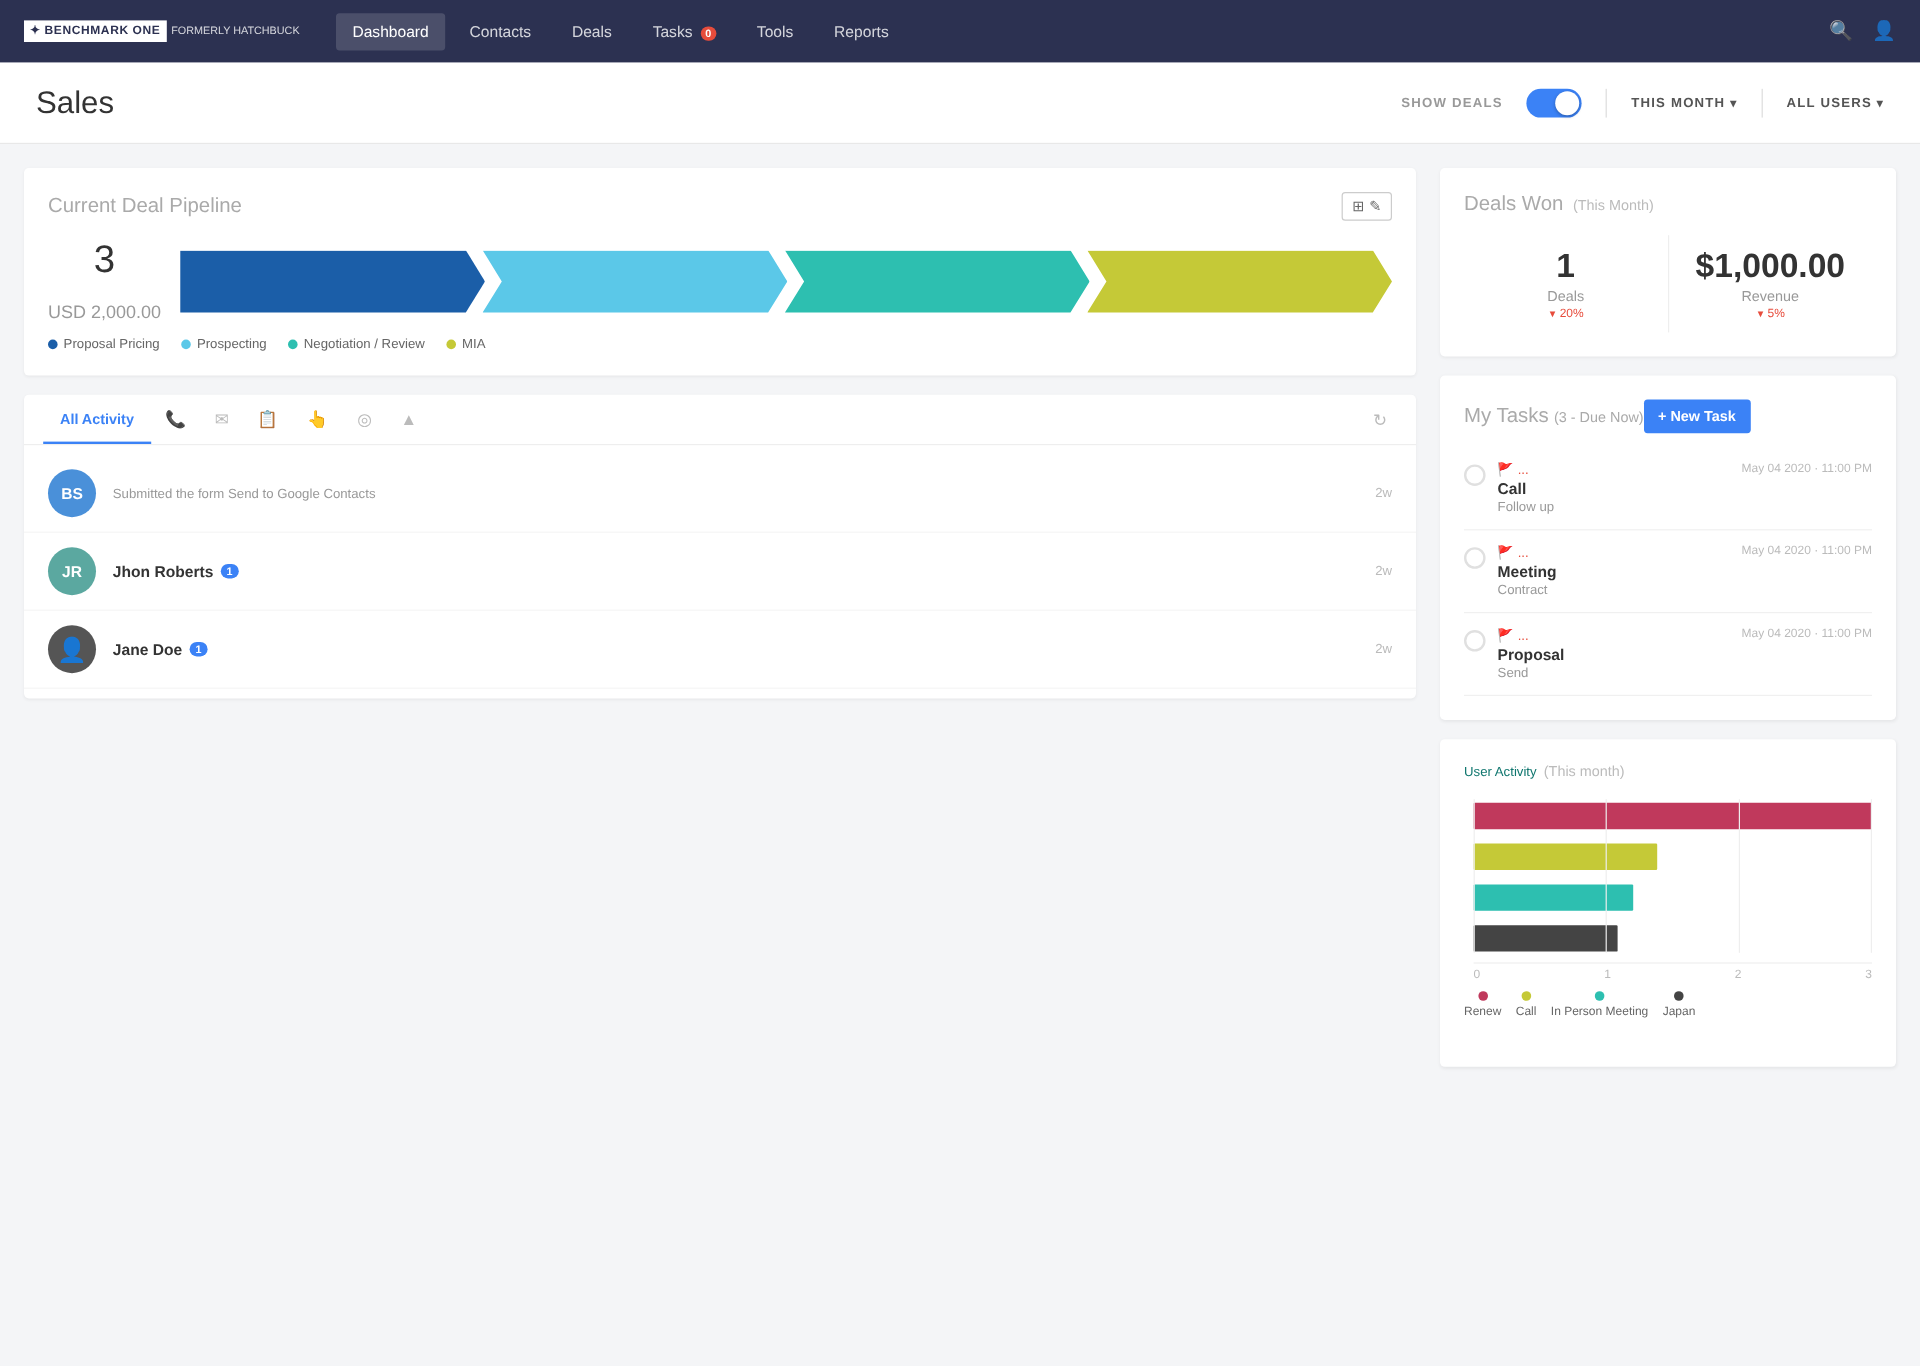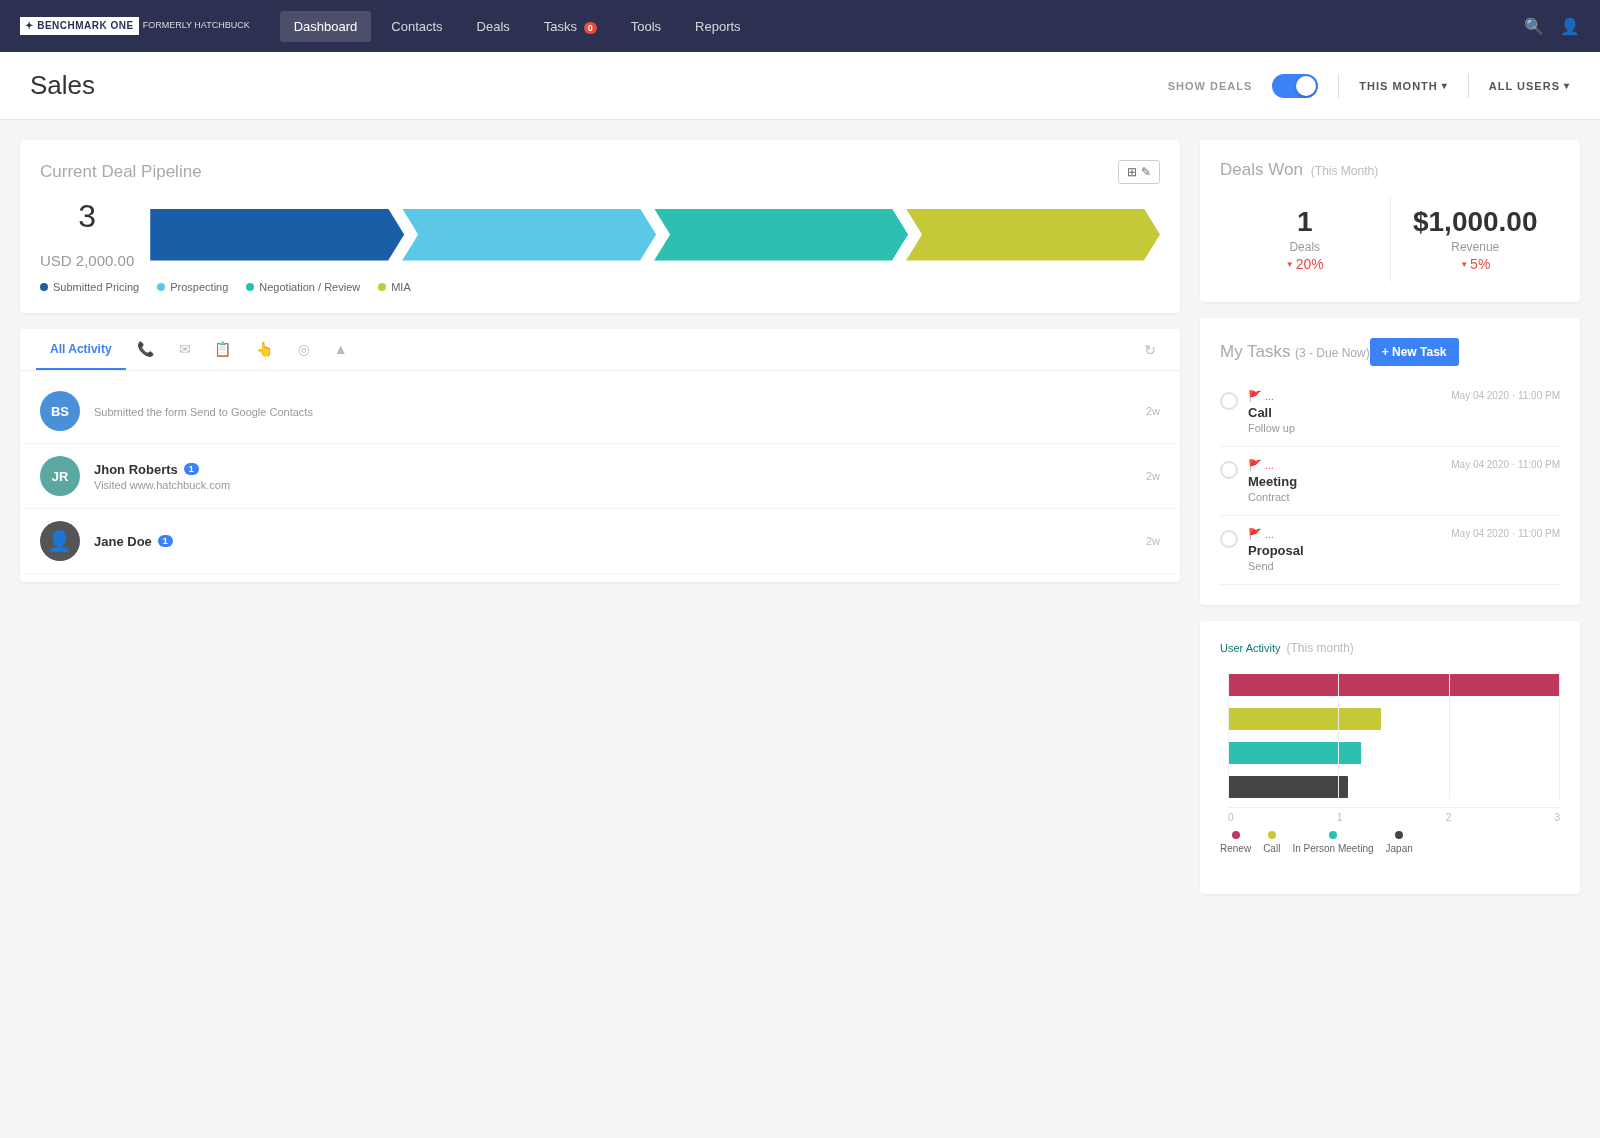--- a/index.html
+++ b/index.html
@@ -371,21 +371,21 @@
       font-size: 28px;
       font-weight: 700;
       color: #333;
     }
     .stat-label {
       font-size: 12px;
       color: #999;
       margin-top: 2px;
     }
     .stat-change {
-      font-size: 14px;
+      font-size: 10px;
       color: #e74c3c;
       display: flex;
       align-items: center;
       justify-content: center;
       gap: 2px;
       margin-top: 2px;
     }
     .stat-change::before { content: '▼'; font-size: 8px; }
 
     
@@ -567,21 +567,21 @@
         <div class="funnel-container">
           <div class="funnel-arrow" style="background:#1b5ea8;"></div>
           <div class="funnel-arrow" style="background:#5bc8e8; margin-left:-2px;"></div>
           <div class="funnel-arrow" style="background:#2dbfb0; margin-left:-2px;"></div>
           <div class="funnel-arrow" style="background:#c5c937; margin-left:-2px;"></div>
         </div>
       </div>
       <div class="pipeline-legend">
         <div class="legend-item">
           <div class="legend-dot" style="background:#1b5ea8;"></div>
-          <span>Submitted Pricing</span>
+          <span>Proposal Pricing</span>
         </div>
         <div class="legend-item">
           <div class="legend-dot" style="background:#5bc8e8;"></div>
           <span>Prospecting</span>
         </div>
         <div class="legend-item">
           <div class="legend-dot" style="background:#2dbfb0;"></div>
           <span>Negotiation / Review</span>
         </div>
         <div class="legend-item">
@@ -612,21 +612,20 @@
           <div class="activity-time">2w</div>
         </div>
 
         <div class="activity-item">
           <div class="activity-avatar" style="background:#5ba8a0;">JR</div>
           <div class="activity-content">
             <div class="activity-name">
               <span>Jhon Roberts</span>
               <span class="activity-count-badge">1</span>
             </div>
-            <div class="activity-desc">Visited www.hatchbuck.com</div>
           </div>
           <div class="activity-time">2w</div>
         </div>
 
         <div class="activity-item">
           <div class="activity-avatar" style="background:#555; width:40px;height:40px;border-radius:50%;overflow:hidden;display:flex;align-items:center;justify-content:center;">
             <span style="font-size:20px;">👤</span>
           </div>
           <div class="activity-content">
             <div class="activity-name">

